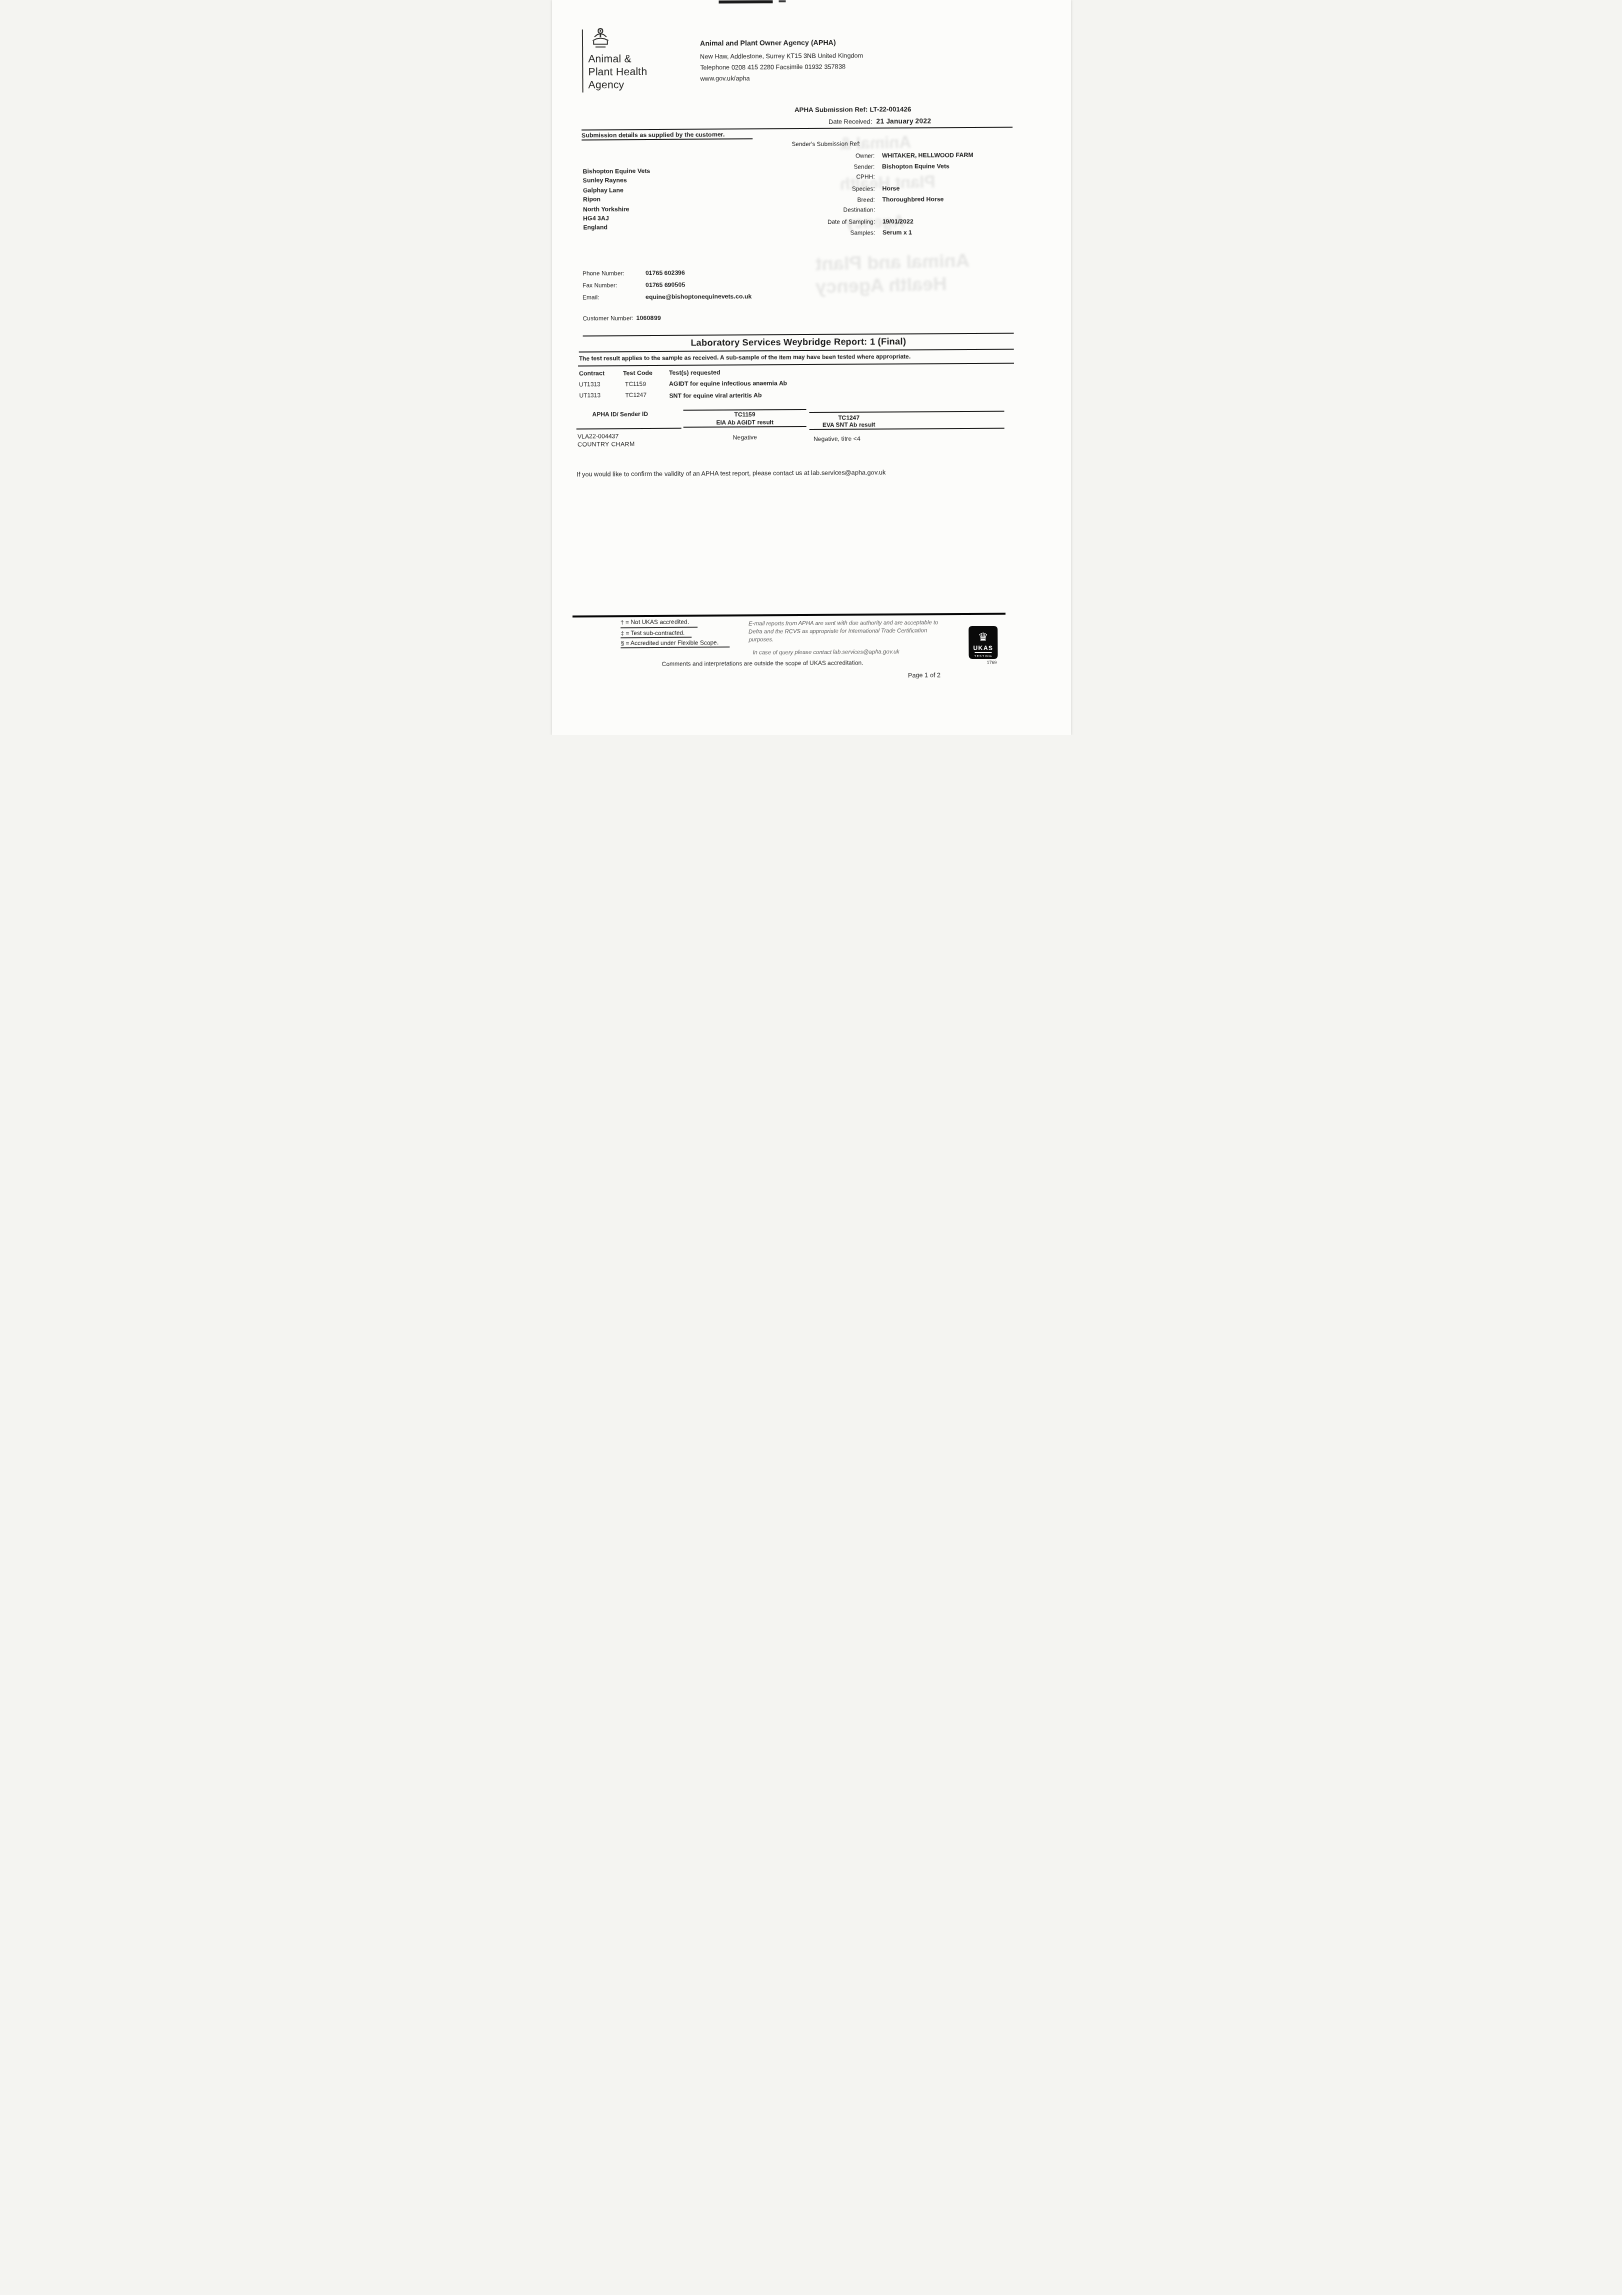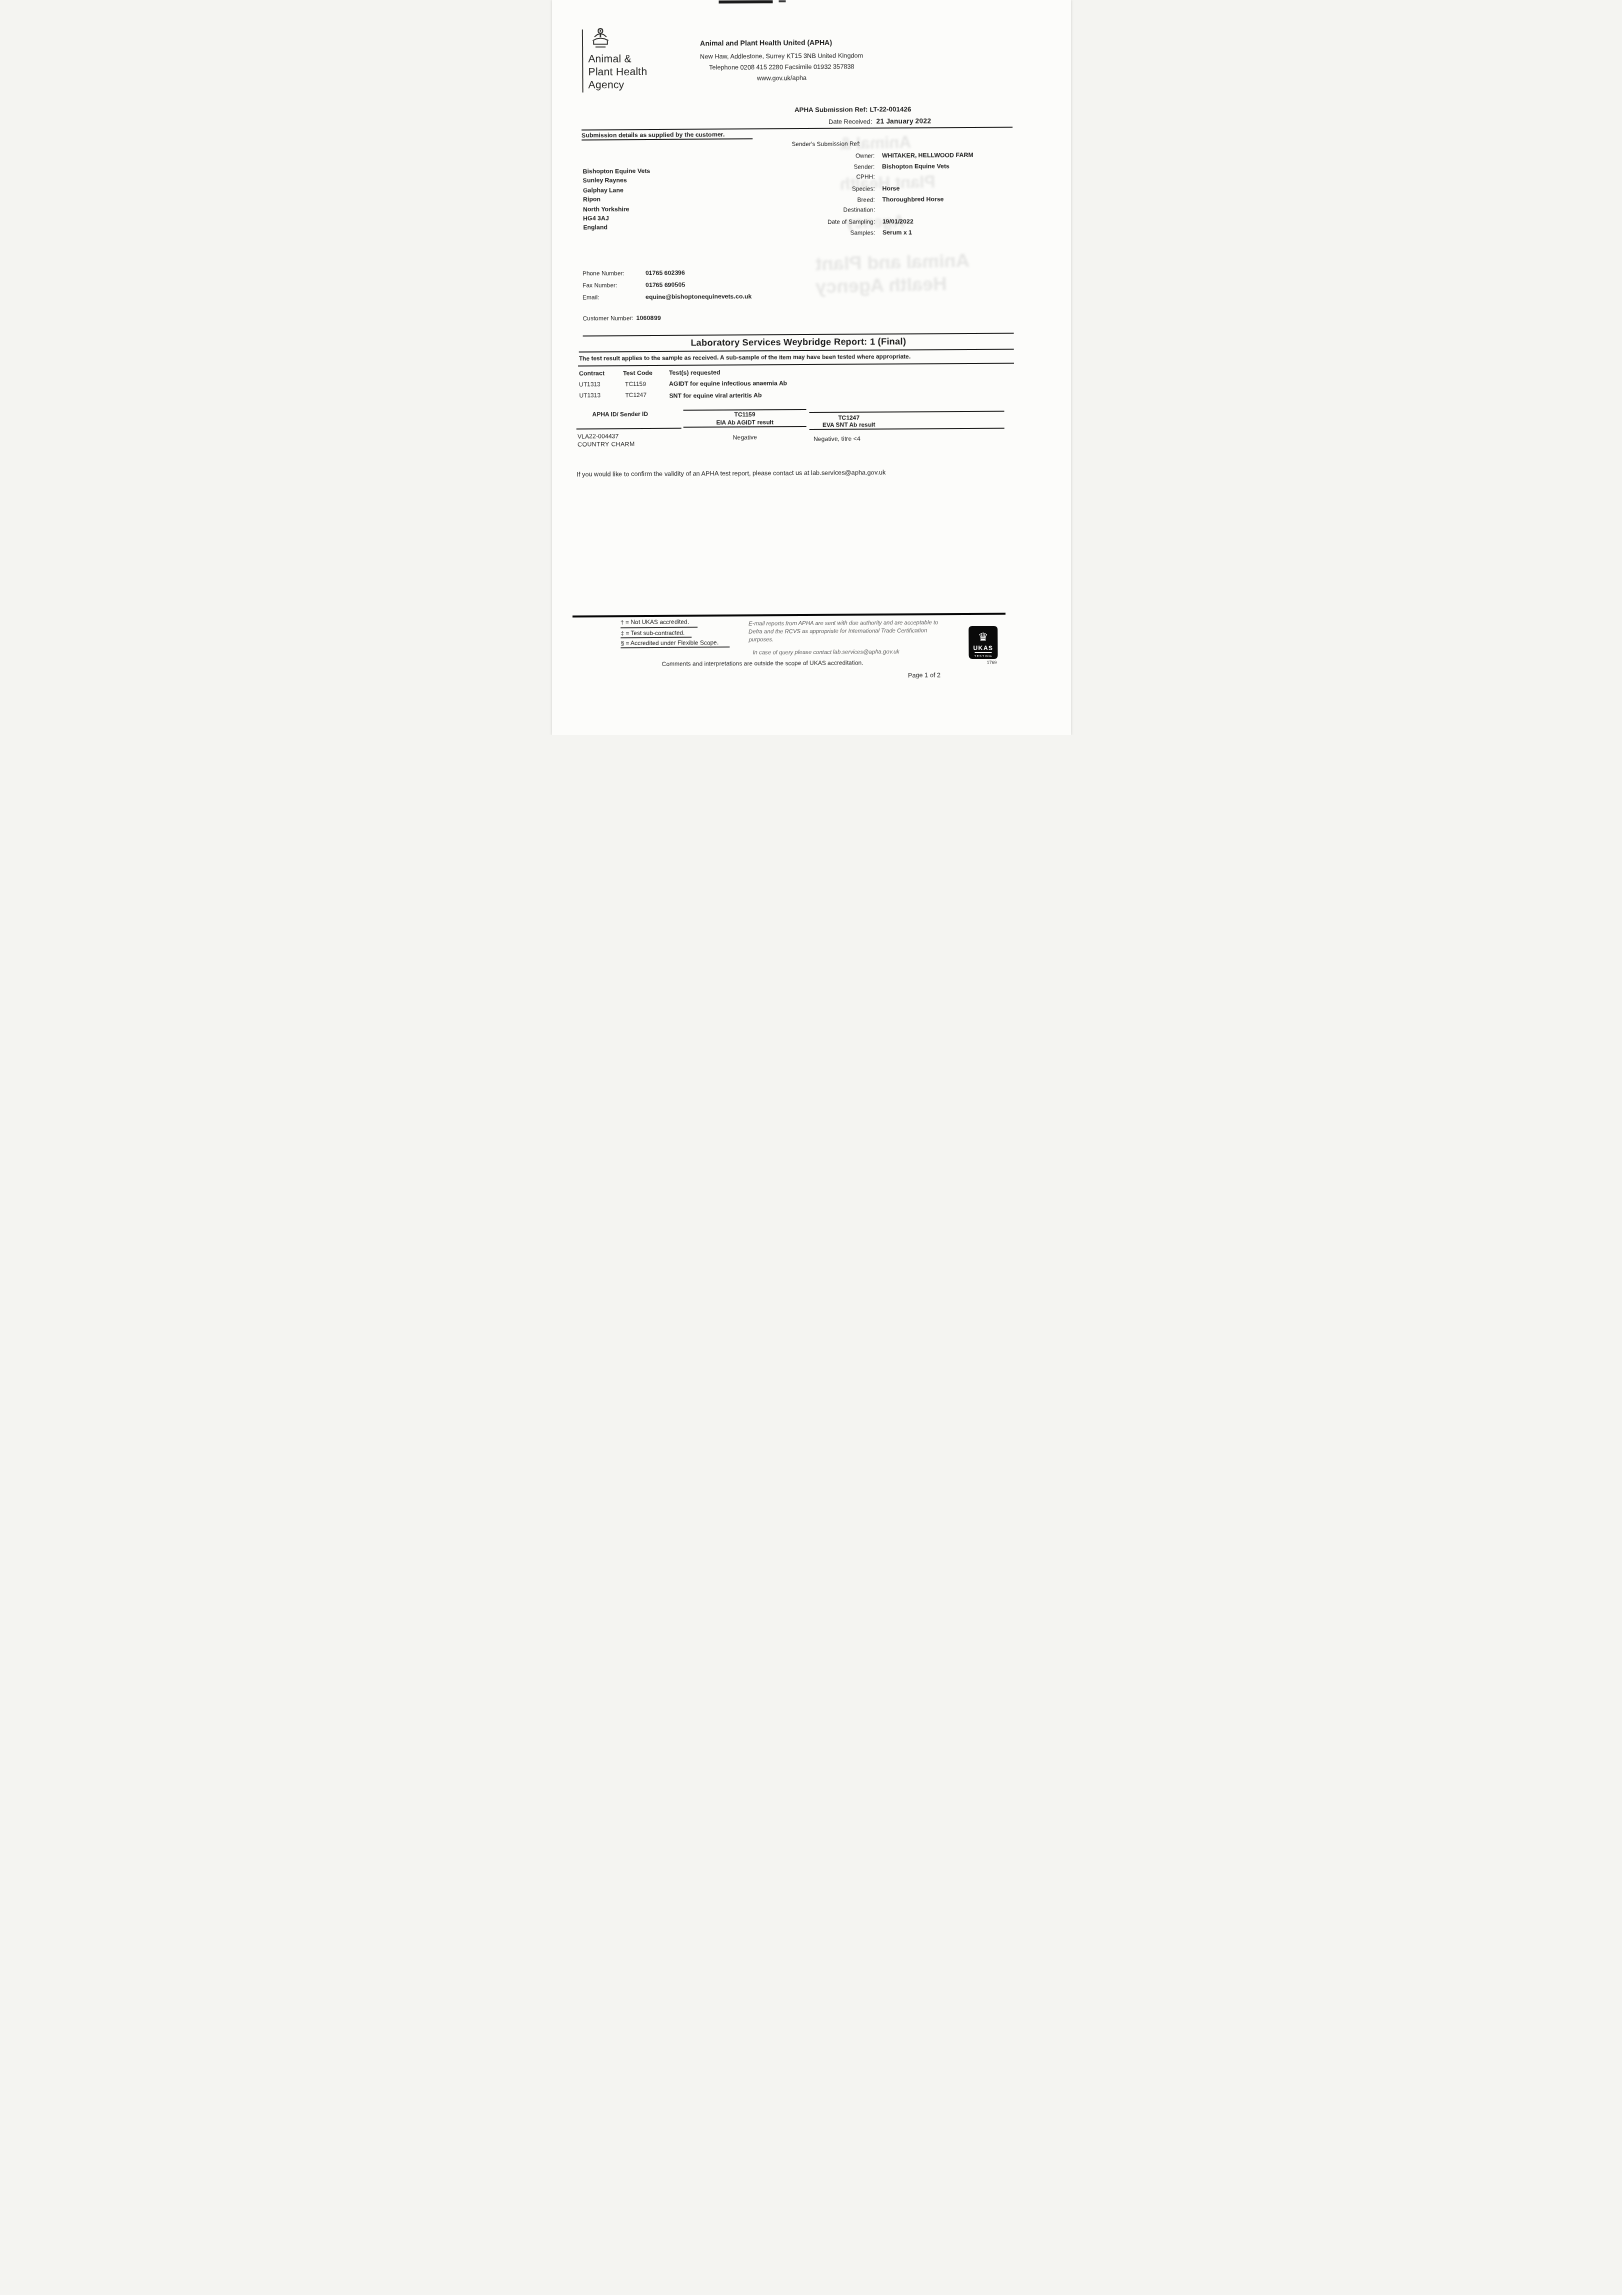--- a/index.html
+++ b/index.html
@@ -21,21 +21,21 @@
   .g4 { left:264px; top:275px; font-size:19px; }
 
   
   .logo-bar { left:32px; top:27.5px; width:1.4px; height:63px; background:#2e2e2c; }
   .crest { left:39px; top:25px; width:23px; height:24px; }
   .logo-text { left:38px; top:51px; font-size:10.6px; line-height:13px; color:#252523; letter-spacing:0.1px; }
 
   
   .agency { left:150px; top:39px; }
   .agency-title { font-size:7.1px; font-weight:bold; margin-bottom:3.2px; }
-  .agency-line { font-size:6.4px; line-height:11px;text-align:center; }
+  .agency-line { font-size:6.4px; line-height:11px; }
 
   
   .sub-ref { left:244px; top:106px; font-size:6.7px; font-weight:bold; }
   .date-row { left:278px; top:118px; font-size:6.4px; display:flex; align-items:baseline; }
   .date-val { font-weight:bold; font-size:6.9px; margin-left:4.1px; letter-spacing:0.1px; }
   .hr-top { left:31px; top:128px; width:431px; height:1px; }
   .sub-details { left:31px; top:130px; font-size:6.2px; font-weight:bold; }
   .sub-details-ul { left:31px; top:138px; width:171px; height:0.6px; }
 
   
@@ -140,21 +140,21 @@
         <rect x="23.5" y="14" width="3" height="9"></rect>
       </g>
     </svg>
     <div class="logo-text">
       <div>Animal &amp;</div>
       <div>Plant Health</div>
       <div>Agency</div>
     </div>
 
     <div class="agency">
-      <div class="agency-title">Animal and Plant Health United (APHA)</div>
+      <div class="agency-title">Animal and Plant Owner Agency (APHA)</div>
       <div class="agency-line">New Haw, Addlestone, Surrey KT15 3NB United Kingdom</div>
       <div class="agency-line">Telephone 0208 415 2280 Facsimile 01932 357838</div>
       <div class="agency-line">www.gov.uk/apha</div>
     </div>
 
     <div class="sub-ref">
       <span>APHA Submission Ref:</span>
       <span>LT-22-001426</span>
     </div>
     <div class="date-row">

